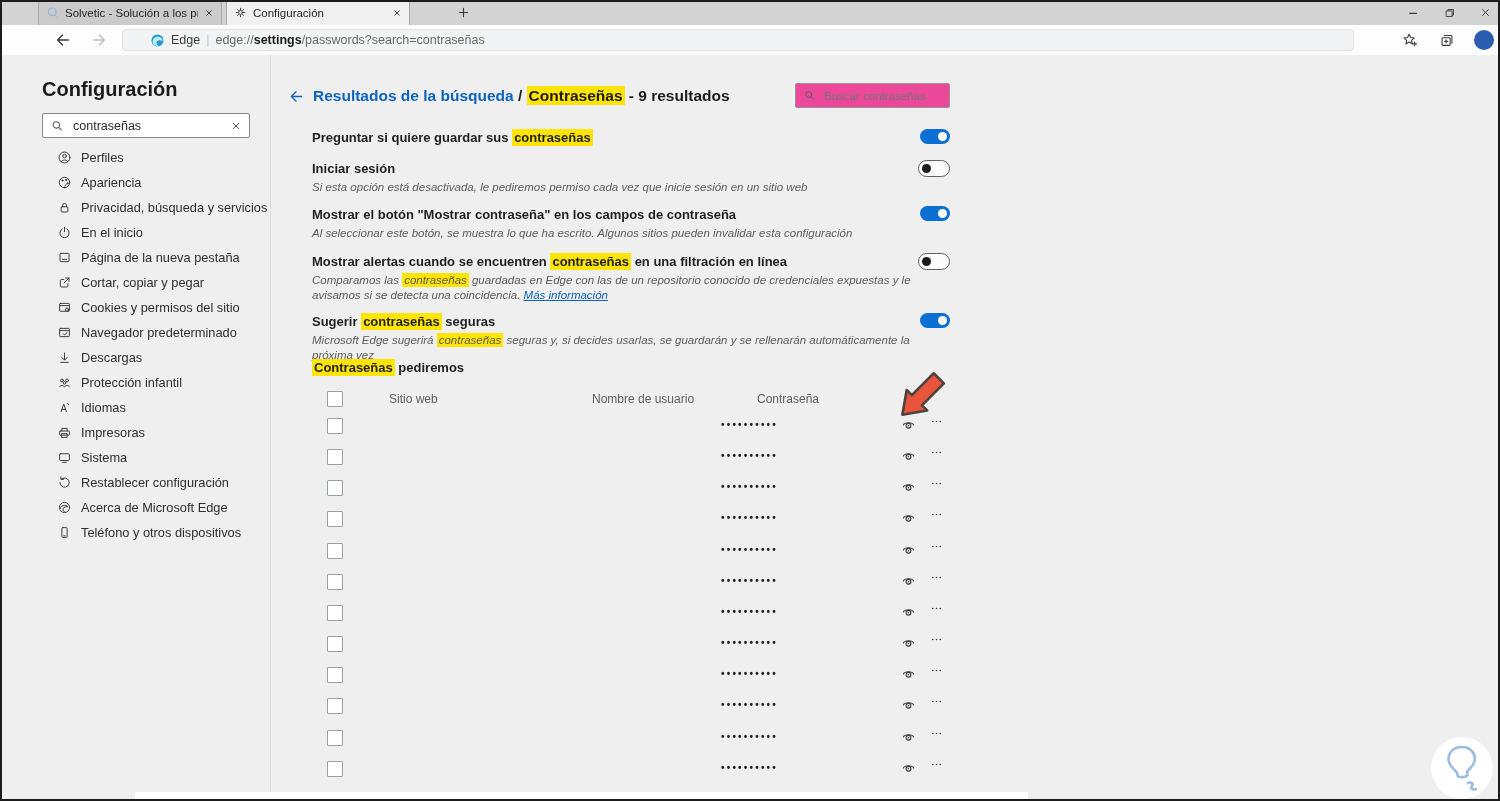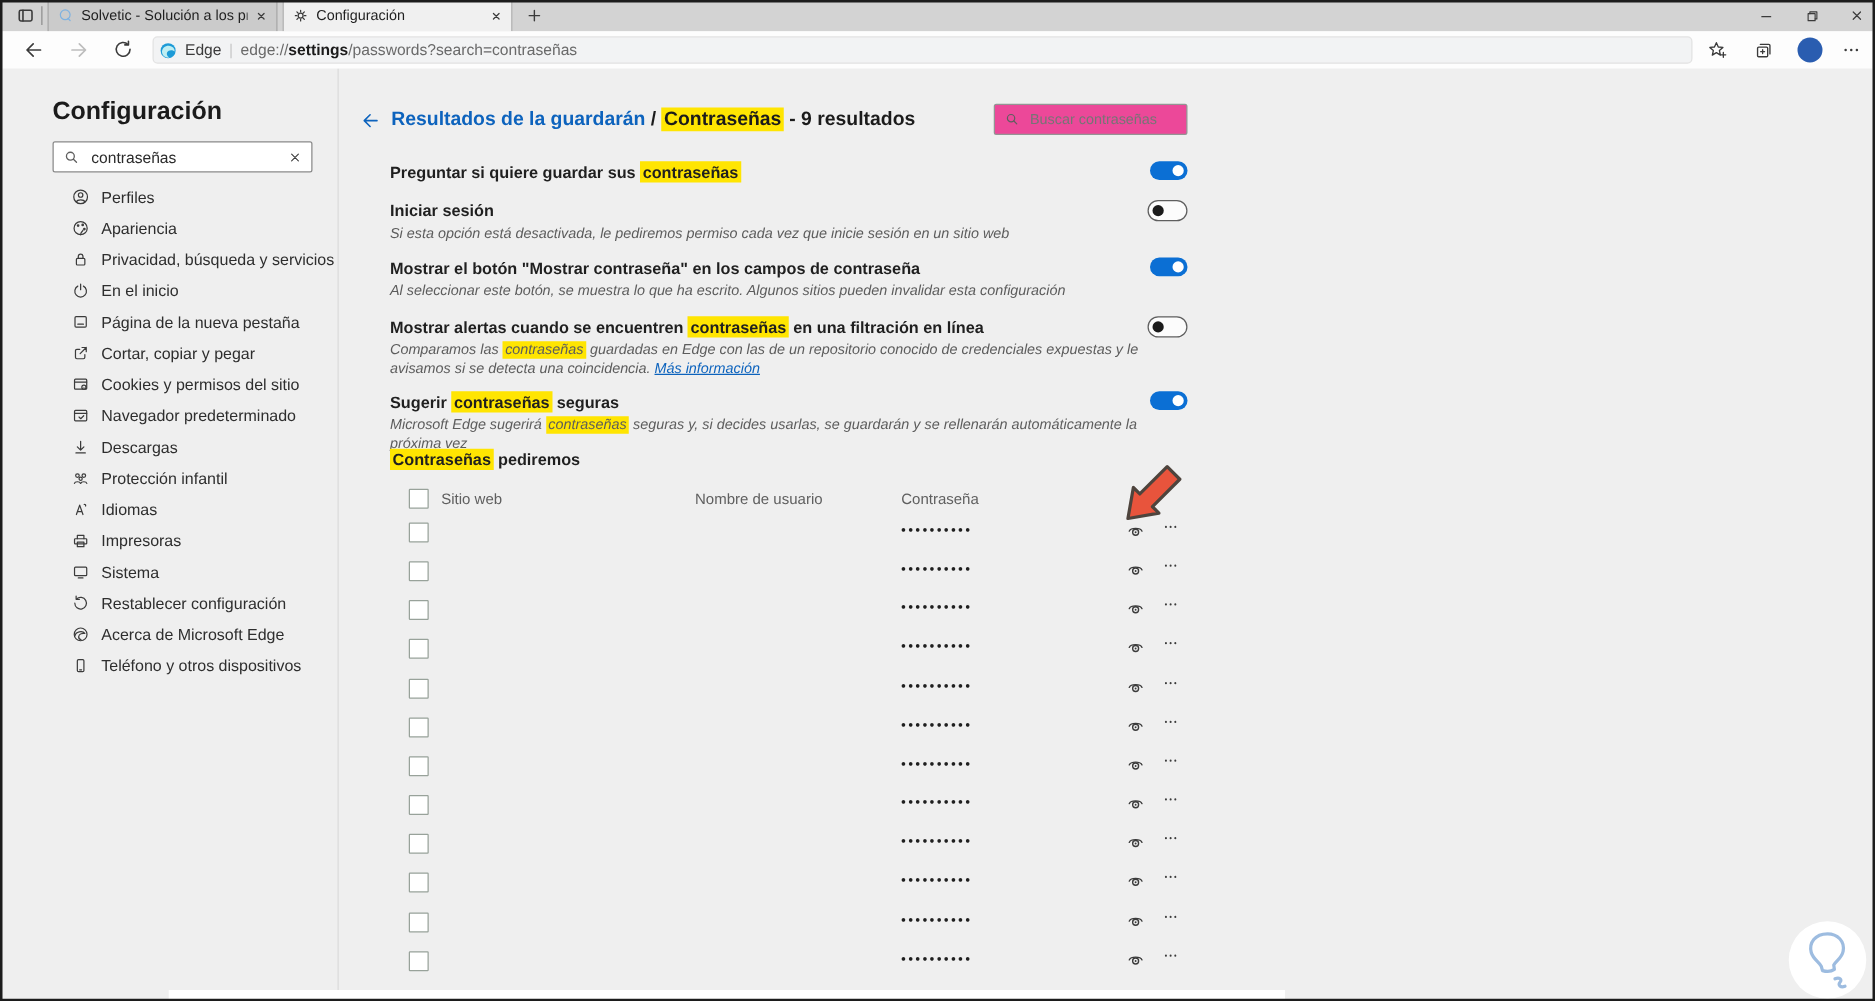--- a/index.html
+++ b/index.html
@@ -1,35 +1,35 @@
 <!DOCTYPE html>
 <html><head>
 <meta charset="utf-8">
 <style>
   html,body{margin:0;padding:0;}
   body{width:1500px;height:801px;overflow:hidden;position:relative;
        font-family:"Liberation Sans",sans-serif;background:#efefef;}
-  .abs{position:absolute;}
+  .abs{position:absolute;margin-left:36px;}
   svg.ico{stroke:#3b3b3b;fill:none;stroke-width:1.5;stroke-linecap:round;stroke-linejoin:round;}
   
   #frame{position:absolute;inset:0;border:2px solid #1c1c1c;pointer-events:none;z-index:200;}
   
   #titlebar{position:absolute;left:0;top:0;width:1500px;height:25px;background:#d3d3d3;}
   .tab{position:absolute;top:0;height:25px;display:flex;align-items:center;gap:6px;
        padding:0 7px;box-sizing:border-box;font-size:11.5px;color:#1f1f1f;
        border-left:1px solid #a9a9a9;border-right:1px solid #a9a9a9;cursor:default;}
   .tab .t-title{flex:1;white-space:nowrap;overflow:hidden;}
   .tab-inactive{background:#cbcbcb;}
   .tab-active{background:#f0f0f0;}
   .winbtn{position:absolute;top:0;width:34px;height:25px;display:flex;align-items:center;justify-content:center;}
   
   #navbar{position:absolute;left:2px;top:25px;width:1496px;height:30px;background:#fdfdfd;}
   #addressbar{position:absolute;left:120px;top:4px;width:1232px;height:22px;background:#f2f3f4;
               border:1px solid #e2e2e2;border-radius:4px;display:flex;align-items:center;
-              padding:0 4px;box-sizing:border-box;font-size:12.5px;color:#6a6a6a;gap:6px;}
+              padding:0 27px;box-sizing:border-box;font-size:12.5px;color:#6a6a6a;gap:6px;}
   
   #page{position:absolute;left:2px;top:55px;width:1496px;height:744px;background:#efefef;}
   #sb-divider{position:absolute;left:268px;top:0;width:1px;height:744px;background:#dcdcdc;}
   
   #sb-title{position:absolute;left:40px;top:23px;font-size:20px;font-weight:700;color:#1b1b1b;}
   #sb-search{position:absolute;left:40px;top:58px;width:208px;height:25px;background:#fff;
              border:1px solid #8a8a8a;border-radius:2px;display:flex;align-items:center;
              padding:0 7px;box-sizing:border-box;gap:7px;}
   #sb-search input{border:none;outline:none;flex:1;font-size:12.5px;color:#2b2b2b;
                    font-family:"Liberation Sans",sans-serif;background:transparent;min-width:0;}
@@ -424,21 +424,21 @@
         <span class="sb-label">Teléfono y otros dispositivos</span>
       </div>
     </div>
 
   <div id="crumb-back">
     <svg class="ico">
         <use href="#arrow-left-icon"></use>
       </svg>
   </div>
   <div id="crumb">
-    <span class="c-link">Resultados de la guardarán</span><span> / </span><span class="hl">Contraseñas</span><span> - 9 resultados</span>
+    <span class="c-link">Resultados de la búsqueda</span><span> / </span><span class="hl">Contraseñas</span><span> - 9 resultados</span>
   </div>
   <div id="main-search">
     <svg class="ico" style="stroke:#5f5f5f" width="13" height="13">
         <use href="#search-icon"></use>
       </svg>
     <input placeholder="Buscar contraseñas" style="">
   </div>
 
   <div class="setting" style="top:75px;">
     <div class="s-title"><span>Preguntar si quiere guardar sus </span><span class="hl">contraseñas</span></div>

